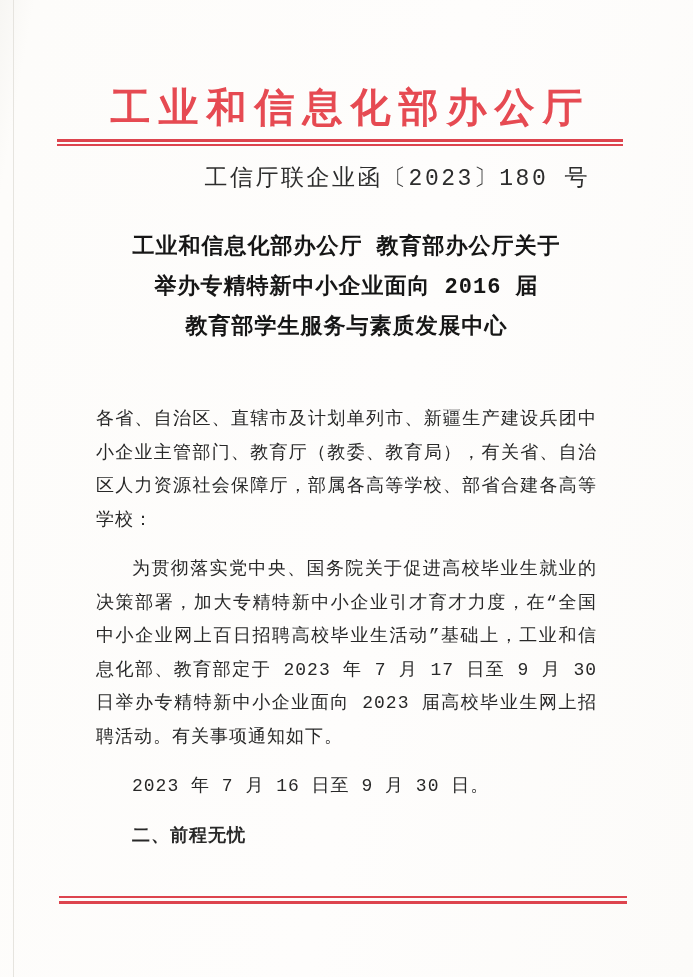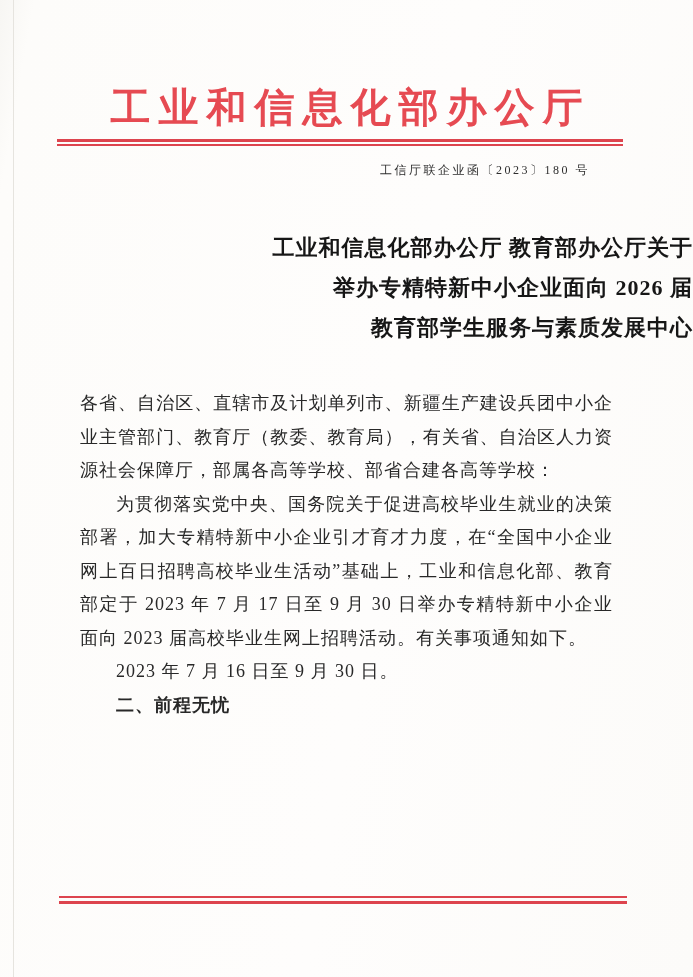--- a/index.html
+++ b/index.html
@@ -2,21 +2,21 @@
 <html lang="zh" style="--accent: #e64a52; --accent-line: #dd444e; --ink: #262626;"><head>
 <meta charset="utf-8">
 <style>
   html,body{margin:0;padding:0;background:#ffffff;}
   .page{
     position:relative;
     width:693px;height:977px;
     margin:0;
     background:linear-gradient(100deg,#f7f6f3 0%,#fdfcfa 4%,#fefdfc 55%,#fcfbf9 100%);
     overflow:hidden;
-    font-family:Liberation Serif, serif;
+    font-family:Liberation Mono, monospace;
     color:var(--ink,#262626);
   }
   .paper-edge{
     position:absolute;left:13px;top:0;bottom:0;width:1px;
     background:#e6e4df;
   }
   .letterhead{
     position:absolute;top:80px;left:0;right:0;
     text-align:center;
     font-size:40px;font-weight:700;
@@ -29,37 +29,37 @@
   .rule-top{top:139px;left:57px;width:566px;}
   .rule-top .thick{height:3px;}
   .rule-top .gap{height:2px;}
   .rule-top .thin{height:2px;}
   .rule-bottom{top:896px;left:59px;width:568px;}
   .rule-bottom .thin{height:2px;}
   .rule-bottom .gap{height:3px;}
   .rule-bottom .thick{height:3px;}
   .doc-number{
     position:absolute;top:162px;right:103px;
-    font-size:12px;letter-spacing:2.5px;
+    font-size:23px;letter-spacing:2.5px;
     color:#2d2d2d;white-space:nowrap;
   }
   .doc-title{
     position:absolute;top:228px;left:0;right:0;
-    text-align:right;
+    text-align:center;
     font-weight:700;font-size:22px;line-height:40px;
     letter-spacing:1px;color:#161616;
   }
   .body-text{
     position:absolute;top:387px;left:80px;width:533px;
     font-size:18px;line-height:33.5px;
     letter-spacing:1px;
     text-align:justify;
     color:#282828;
   }
-  .body-text p{margin:0;padding:0;}
+  .body-text p{margin:16px;padding:0;}
   .indent{text-indent:2em;}
   .heading{font-weight:700;}
 </style>
 </head>
 <body>
 
 <div class="page">
 
   <div class="paper-edge"></div>
 
@@ -68,21 +68,21 @@
   <div class="rule rule-top">
     <div class="bar thick"></div>
     <div class="gap"></div>
     <div class="bar thin"></div>
   </div>
 
   <div class="doc-number">工信厅联企业函〔2023〕180 号</div>
 
   <div class="doc-title">
     <div>工业和信息化部办公厅 教育部办公厅关于</div>
-    <div>举办专精特新中小企业面向 2026 届</div>
+    <div>举办专精特新中小企业面向 2016 届</div>
     <div>教育部学生服务与素质发展中心</div>
   </div>
 
   <div class="body-text">
     <p>各省、自治区、直辖市及计划单列市、新疆生产建设兵团中小企业主管部门、教育厅（教委、教育局），有关省、自治区人力资源社会保障厅，部属各高等学校、部省合建各高等学校：</p>
     <p class="indent">为贯彻落实党中央、国务院关于促进高校毕业生就业的决策部署，加大专精特新中小企业引才育才力度，在“全国中小企业网上百日招聘高校毕业生活动”基础上，工业和信息化部、教育部定于 2023 年 7 月 17 日至 9 月 30 日举办专精特新中小企业面向 2023 届高校毕业生网上招聘活动。有关事项通知如下。</p>
     <p class="indent">2023 年 7 月 16 日至 9 月 30 日。</p>
     <p class="indent heading">二、前程无忧</p>
   </div>
 

